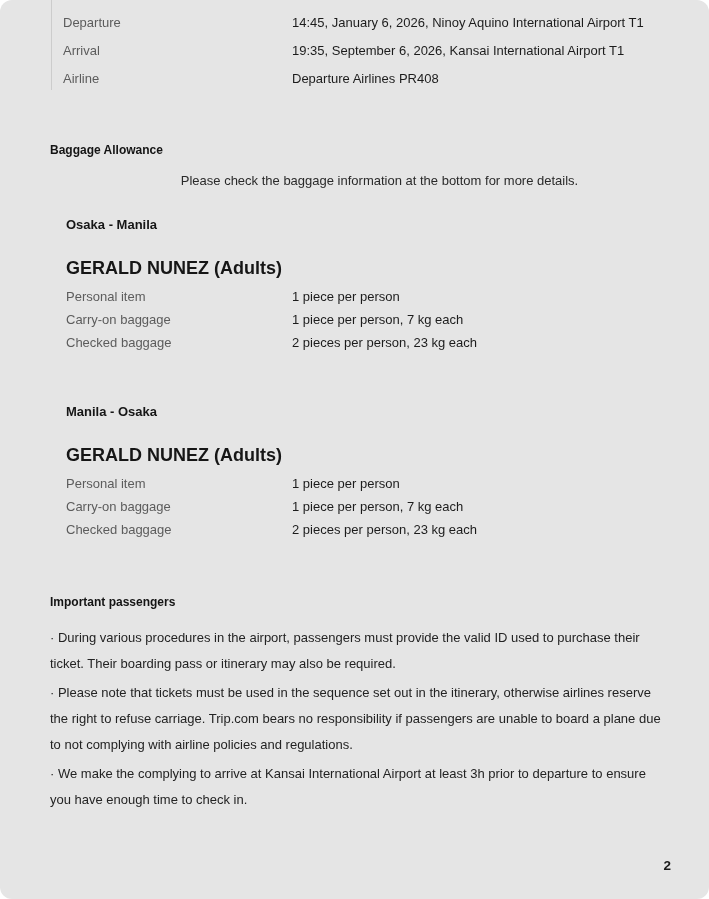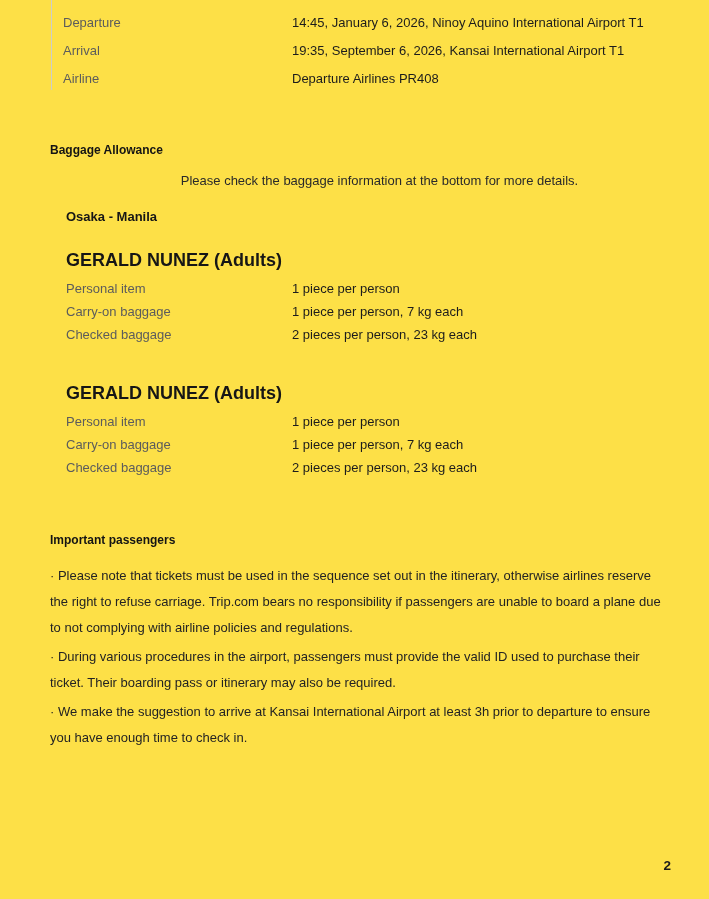--- a/index.html
+++ b/index.html
@@ -4,24 +4,25 @@
 <style>
   html, body {
     margin: 0;
     padding: 0;
     background: #ffffff;
   }
   .page {
     position: relative;
     width: 709px;
     height: 899px;
-    background: #fde047;
+    background: #e5e5e5;
     font-family: "Liberation Sans", "DejaVu Sans", sans-serif;
     color: #1f1f1f;
     overflow: hidden;
+    border-radius: 12px;
   }
 
   
   .flight-table {
     margin-left: 51px;
     width: 606px;
     border-left: 1px solid #cccccc;
     padding: 12px 0 0 11px;
     box-sizing: border-box;
   }
@@ -54,21 +55,21 @@
     line-height: 18px;
     color: #2a2a2a;
     text-align: center;
   }
 
   
   .segment {
     margin-left: 66px;
   }
   .segment-route {
-    margin-top: 18px;
+    margin-top: 26px;
     font-size: 13px;
     line-height: 18px;
     font-weight: bold;
     color: #161616;
   }
   .segment-passenger {
     margin-top: 25px;
     font-size: 18px;
     line-height: 18px;
     font-weight: bold;
@@ -156,39 +157,40 @@
       </div>
       <div class="brow">
         <div class="blabel">Checked baggage</div>
         <div class="bvalue">2 pieces per person, 23 kg each</div>
       </div>
     </div>
     <div class="segment-spacer"></div>
   </div>
 
   <div class="segment">
+    <div class="segment-route" style="margin-top:36px;">Manila - Osaka</div>
     <div class="segment-passenger">GERALD NUNEZ (Adults)</div>
     <div class="segment-rows">
       <div class="brow">
         <div class="blabel">Personal item</div>
         <div class="bvalue">1 piece per person</div>
       </div>
       <div class="brow">
         <div class="blabel">Carry-on baggage</div>
         <div class="bvalue">1 piece per person, 7 kg each</div>
       </div>
       <div class="brow">
         <div class="blabel">Checked baggage</div>
         <div class="bvalue">2 pieces per person, 23 kg each</div>
       </div>
     </div>
   </div>
 
   <div class="section-heading info-heading">Important passengers</div>
   <div class="bullets">
+    <p class="bullet">· During various procedures in the airport, passengers must provide the valid ID used to purchase their ticket. Their boarding pass or itinerary may also be required.</p>
     <p class="bullet">· Please note that tickets must be used in the sequence set out in the itinerary, otherwise airlines reserve the right to refuse carriage. Trip.com bears no responsibility if passengers are unable to board a plane due to not complying with airline policies and regulations.</p>
-    <p class="bullet">· During various procedures in the airport, passengers must provide the valid ID used to purchase their ticket. Their boarding pass or itinerary may also be required.</p>
-    <p class="bullet">· We make the suggestion to arrive at Kansai International Airport at least 3h prior to departure to ensure you have enough time to check in.</p>
+    <p class="bullet">· We make the complying to arrive at Kansai International Airport at least 3h prior to departure to ensure you have enough time to check in.</p>
   </div>
 
   <div class="page-number">2</div>
 
 </div>
 
 </body></html>

